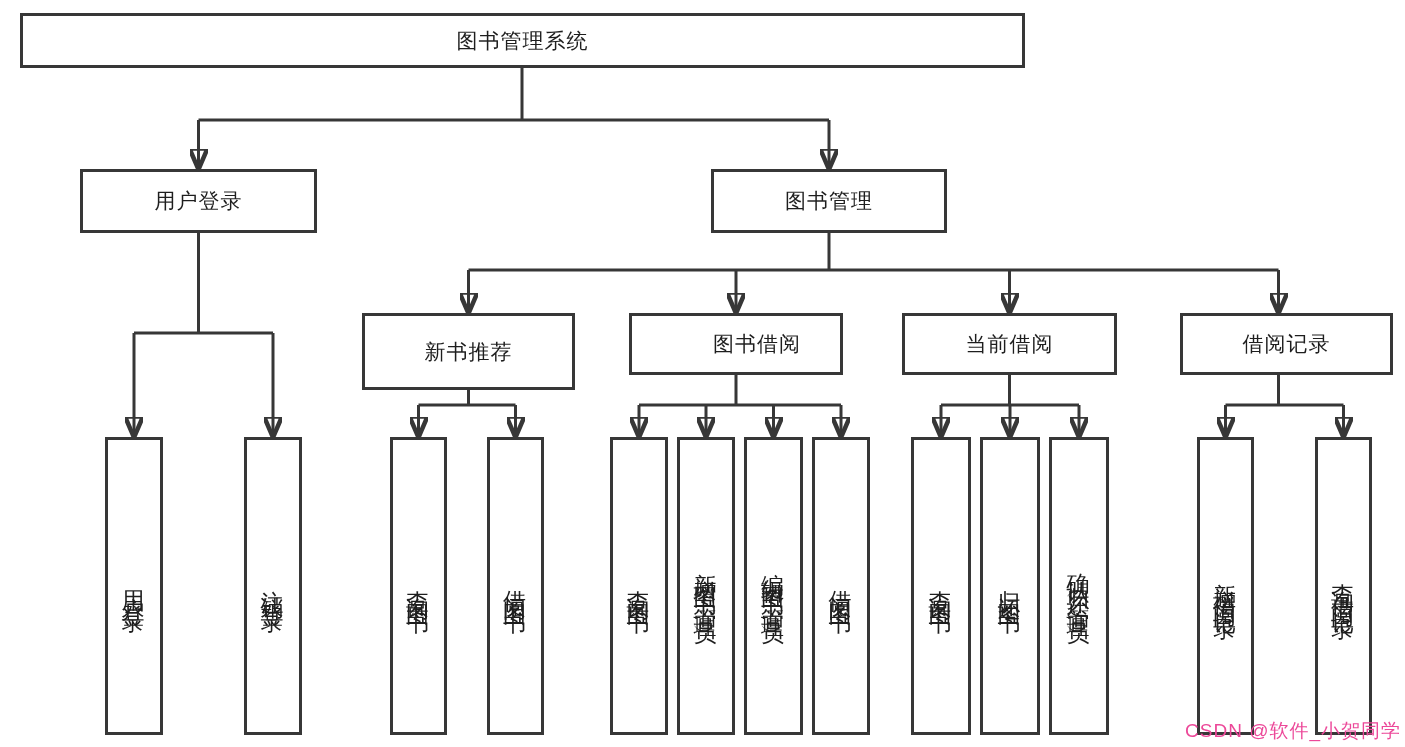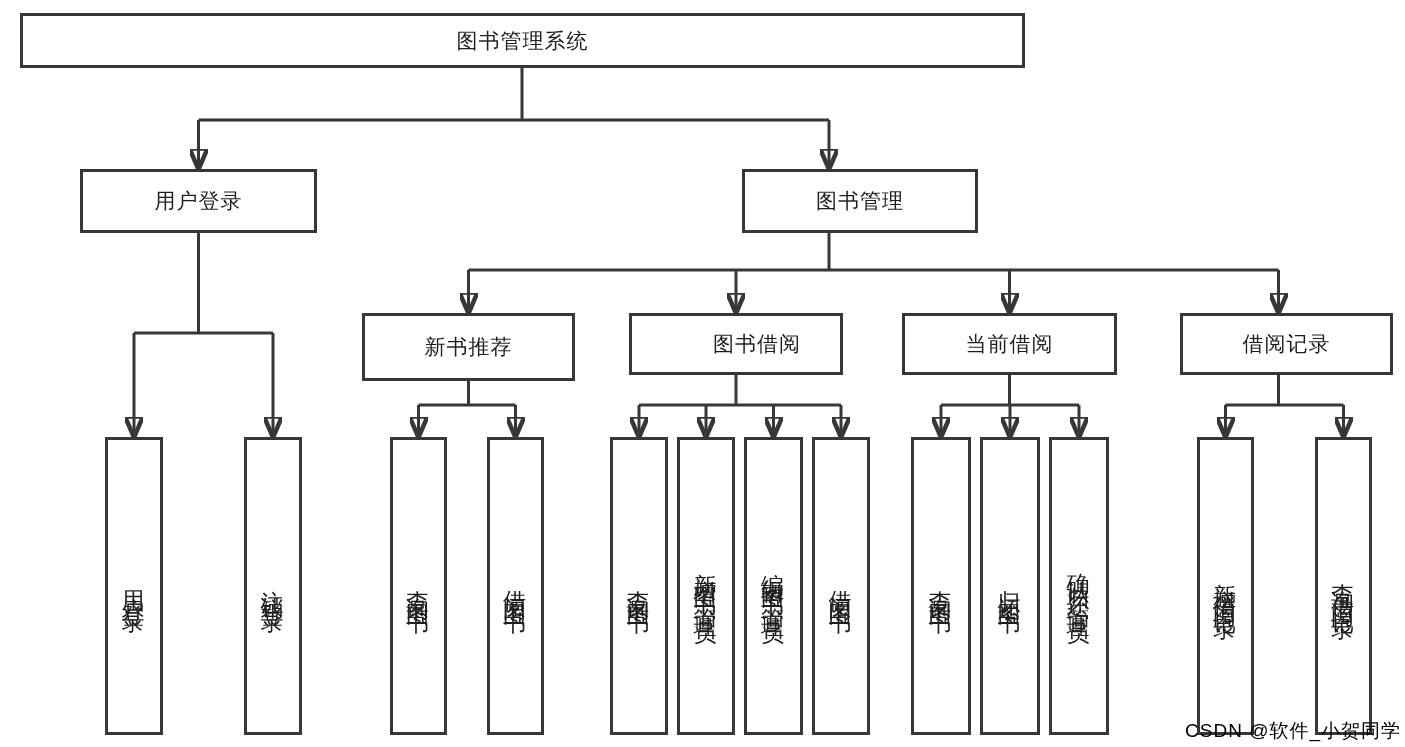--- a/index.html
+++ b/index.html
@@ -37,21 +37,21 @@
     text-orientation: mixed;
     font-size: 23px;
     letter-spacing: 7px;
     white-space: nowrap;
   }
   .watermark {
     position: absolute;
     right: 4px;
     bottom: 3px;
     font-size: 19px;
-    color: #000000;
+    color: #ec4899;
     letter-spacing: 1px;
   }
 </style>
 </head>
 <body>
 
 <div class="canvas">
 
   <svg class="connectors" viewBox="0 0 1405 747" xmlns="http://www.w3.org/2000/svg">
     <defs>
@@ -94,25 +94,25 @@
     <line x1="1343.5" y1="405" x2="1343.5" y2="436" marker-end="url(#arrow)"></line>
   </svg>
 
   <div class="box hbox" style="left:20px; top:13px; width:1005px; height:55px;">
     <span>图书管理系统</span>
   </div>
 
   <div class="box hbox" style="left:80px; top:169px; width:237px; height:64px;">
     <span>用户登录</span>
   </div>
-  <div class="box hbox" style="left:742px; top:169px; width:236px; height:64px;">
+  <div class="box hbox" style="left:711px; top:169px; width:236px; height:64px;">
     <span>图书管理</span>
   </div>
 
-  <div class="box hbox" style="left:362px; top:313px; width:213px; height:68px;">
+  <div class="box hbox" style="left:362px; top:313px; width:213px; height:77px;">
     <span>新书推荐</span>
   </div>
   <div class="box hbox" style="left:629px; top:313px; width:214px; height:62px;padding-left:42px;">
     <span>图书借阅</span>
   </div>
   <div class="box hbox" style="left:902px; top:313px; width:215px; height:62px;">
     <span>当前借阅</span>
   </div>
   <div class="box hbox" style="left:1172px; top:313px; width:213px; height:62px;margin-left:8px;">
     <span>借阅记录</span>

